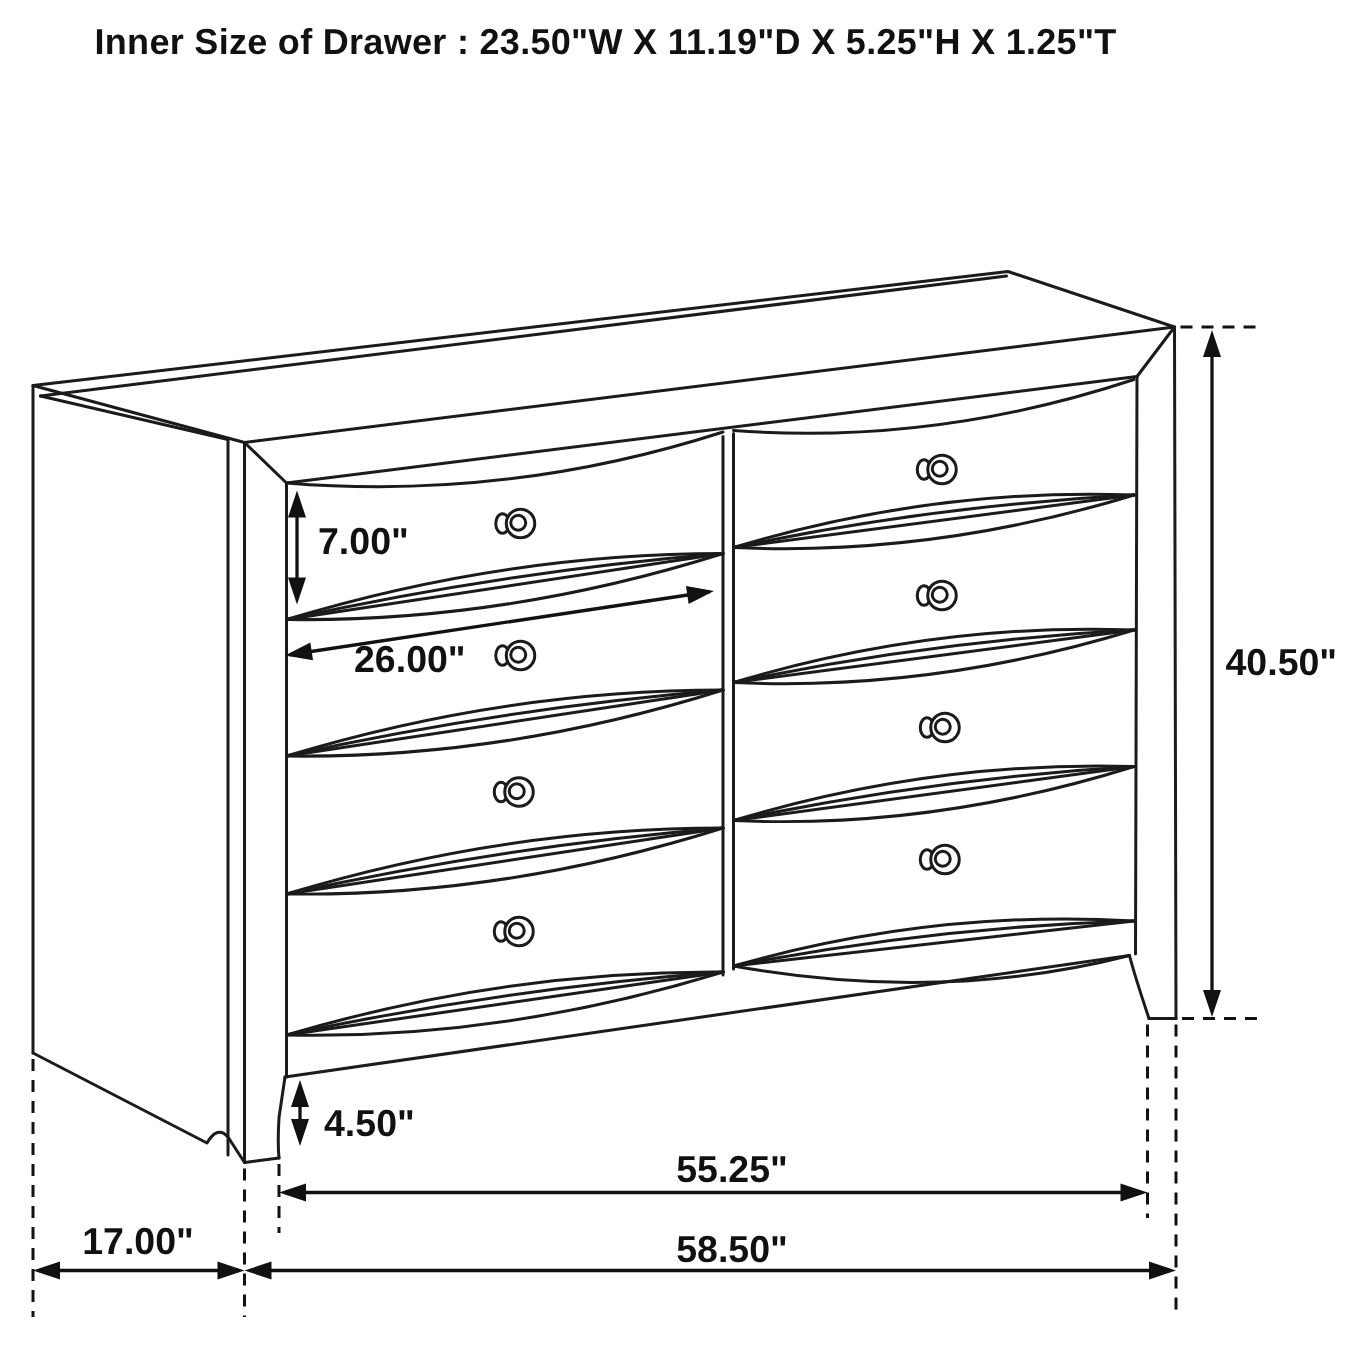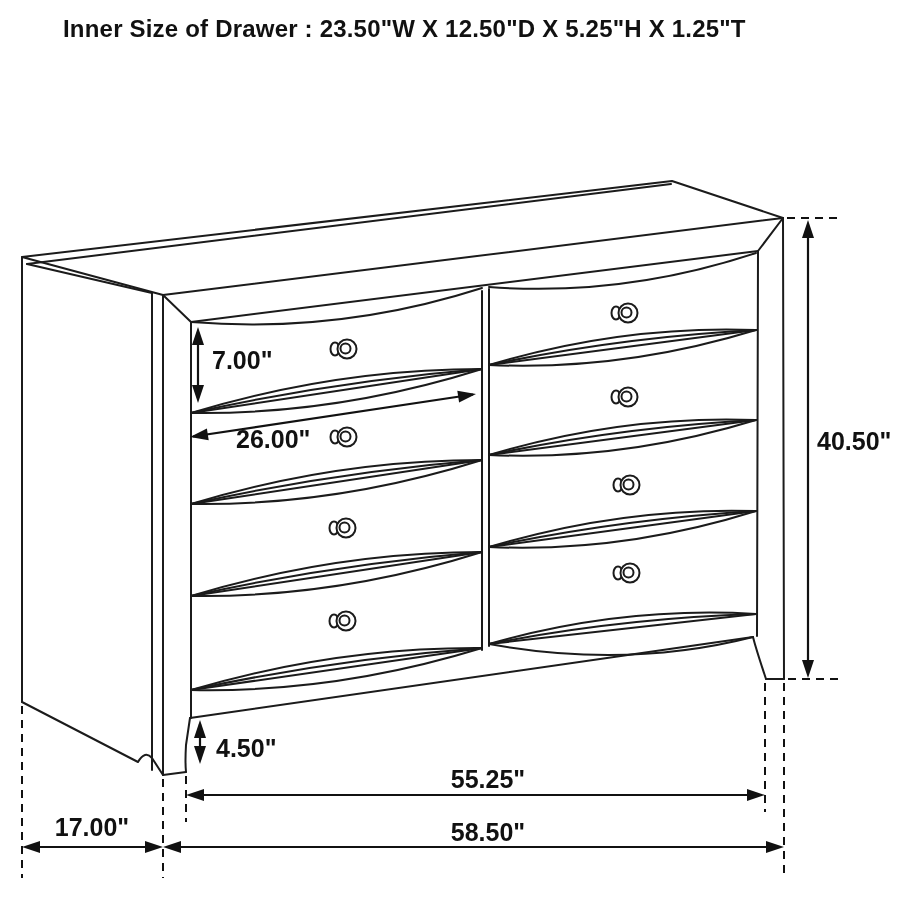--- a/index.html
+++ b/index.html
@@ -21,21 +21,21 @@
   .dimtext{
     font-family:"Liberation Sans", sans-serif;
     font-size:25px;font-weight:bold;fill:#111111;
   }
 </style>
 </head>
 <body>
 
 <div class="stage">
 
-  <div class="title">Inner Size of Drawer : 23.50"W X 12.50"D X 5.25"H X 1.25"T</div>
+  <div class="title">Inner Size of Drawer : 23.50"W X 11.19"D X 5.25"H X 1.25"T</div>
 
   <svg width="900" height="900" viewBox="0 0 900 900">
 
     <g>
 
       <path class="ln face" d="M22,257 L672,181 L783,218 L163,295 Z"></path>
       <path class="ln" d="M27,264 L671,184"></path>
       <path class="ln" d="M27,264 L152,293"></path>
 
       <g>

